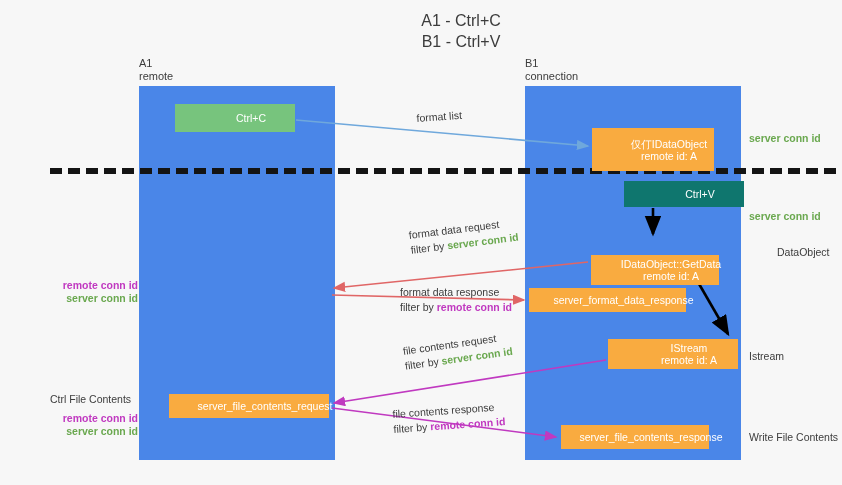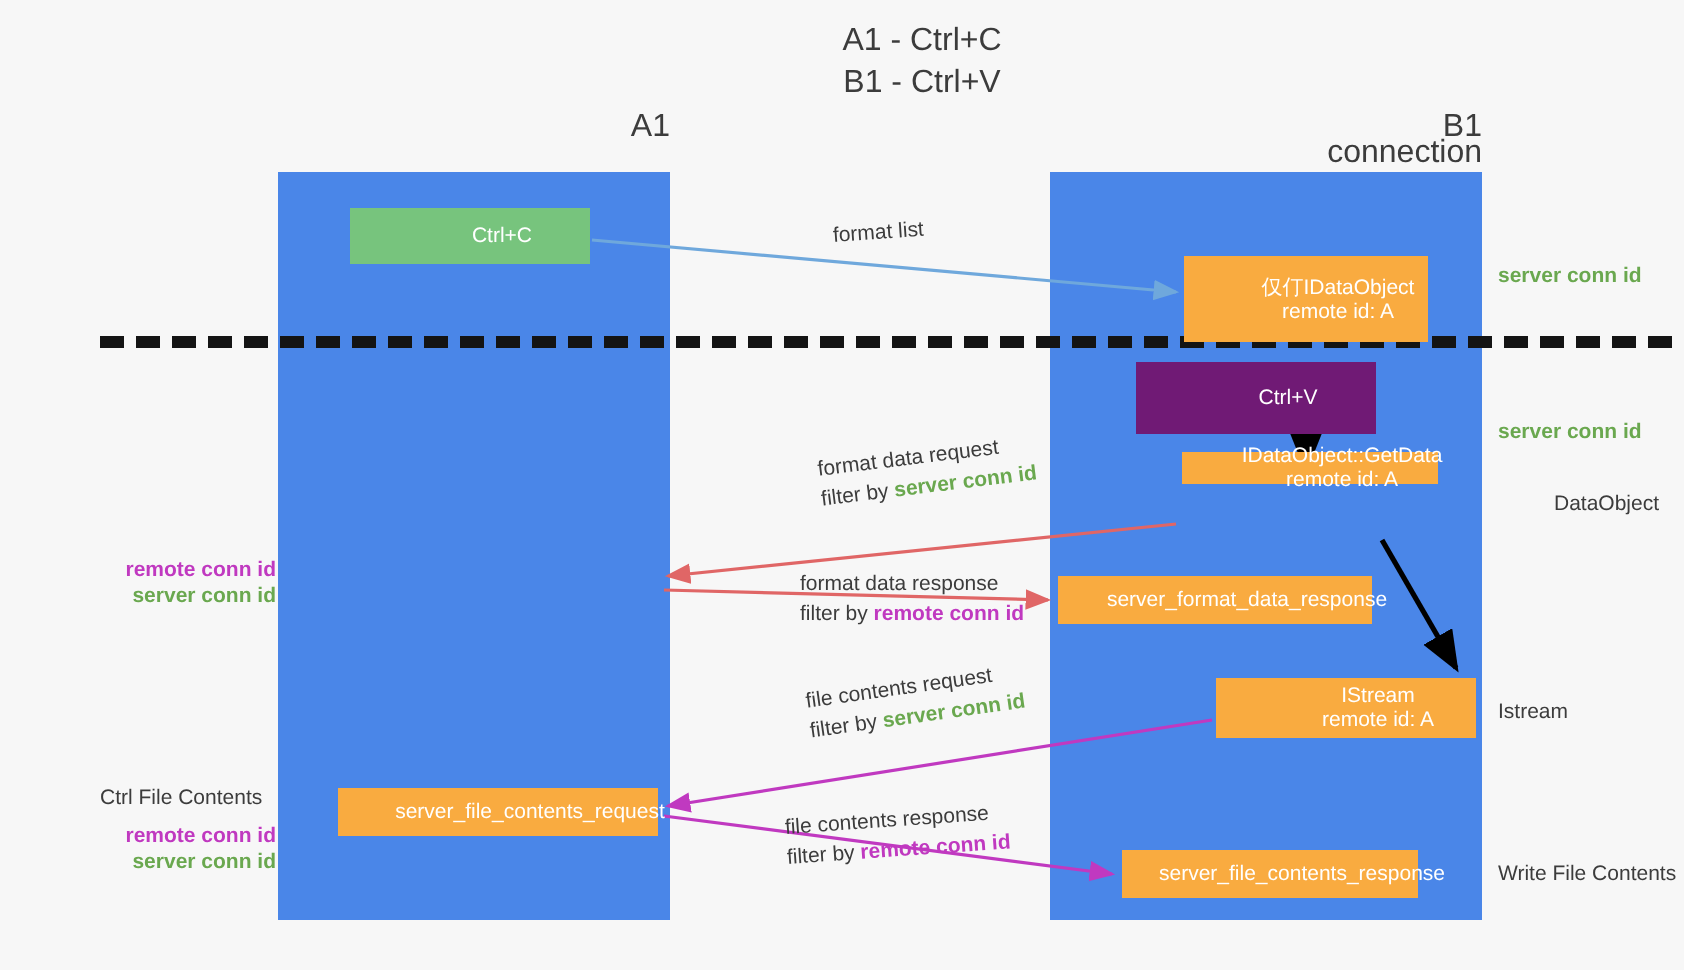--- a/index.html
+++ b/index.html
@@ -11,43 +11,43 @@
     position:relative;
     color:#333;
   }
   #stage{position:absolute;left:0;top:0;width:842px;height:485px;margin-left:40px;}
 
   
   .lane{position:absolute;background:#4a86e8;}
   #lane-a1{left:99px;top:86px;width:196px;height:374px;}
   #lane-b1{left:485px;top:86px;width:216px;height:374px;}
 
-  .lane-head{position:absolute;text-align:right;font-size:16px;color:#3c3c3c;line-height:13px;}
+  .lane-head{position:absolute;text-align:left;font-size:11px;color:#3c3c3c;line-height:13px;}
   #head-a1{left:99px;top:57px;width:196px;}
   #head-b1{left:485px;top:57px;width:216px;}
   .lane-head .l1{display:block;}
   .lane-head .l2{display:block;}
 
   
   #title{position:absolute;left:0;top:10px;width:842px;text-align:center;
          font-size:16px;color:#3c3c3c;line-height:21px;}
   #title span{display:block;}
 
   
   .box{position:absolute;box-sizing:border-box;display:flex;
        flex-direction:column;align-items:center;justify-content:center;
        color:#ffffff;font-size:10.5px;line-height:12px;text-align:center;padding-left:32px;}
   .box.orange{background:#f9ab40;}
   .box.green{background:#6aa84f;}
   .box .ln{display:block;white-space:nowrap;}
 
   #box-ctrlc{left:135px;top:104px;width:120px;height:28px;background:#77c47d;}
-  #box-ctrlv{left:528px;top:181px;width:120px;height:36px;background:#701a75;}
+  #box-ctrlv{left:584px;top:181px;width:120px;height:26px;background:#0f766e;}
   #box-idataobject{left:552px;top:128px;width:122px;height:43px;}
-  #box-getdata{left:551px;top:226px;width:128px;height:16px;}
+  #box-getdata{left:551px;top:255px;width:128px;height:30px;}
   #box-istream{left:568px;top:339px;width:130px;height:30px;}
   #box-sfdreq{left:129px;top:277px;width:160px;height:24px;}
   #box-sfdresp{left:489px;top:288px;width:157px;height:24px;}
   #box-sfcreq{left:129px;top:394px;width:160px;height:24px;}
   #box-sfcresp{left:521px;top:425px;width:148px;height:24px;}
 
   
   .side{position:absolute;font-size:10.5px;line-height:13px;white-space:nowrap;}
   .green-t{color:#6aa84f;font-weight:bold;}
   .purple-t{color:#c039c0;font-weight:bold;}
@@ -87,20 +87,21 @@
 
 <div id="stage">
 
   <div id="title">
     <span>A1 - Ctrl+C</span>
     <span>B1 - Ctrl+V</span>
   </div>
 
   <div id="head-a1" class="lane-head">
     <span class="l1">A1</span>
+    <span class="l2">remote</span>
   </div>
   <div id="head-b1" class="lane-head">
     <span class="l1">B1</span>
     <span class="l2">connection</span>
   </div>
 
   <div id="lane-a1" class="lane"></div>
   <div id="lane-b1" class="lane"></div>
 
   <svg id="wires" viewBox="0 0 842 485">

